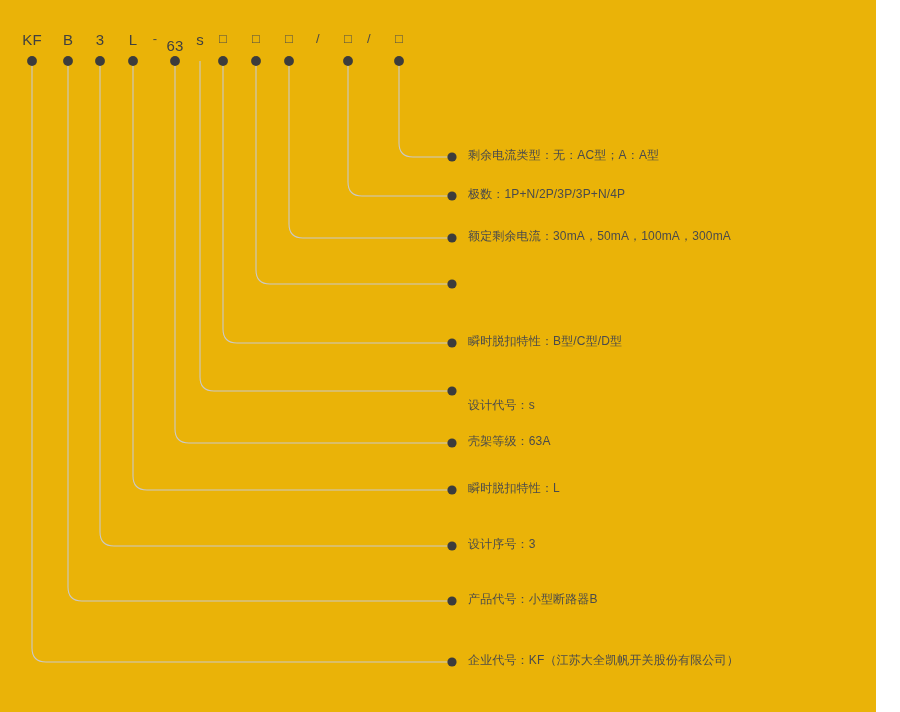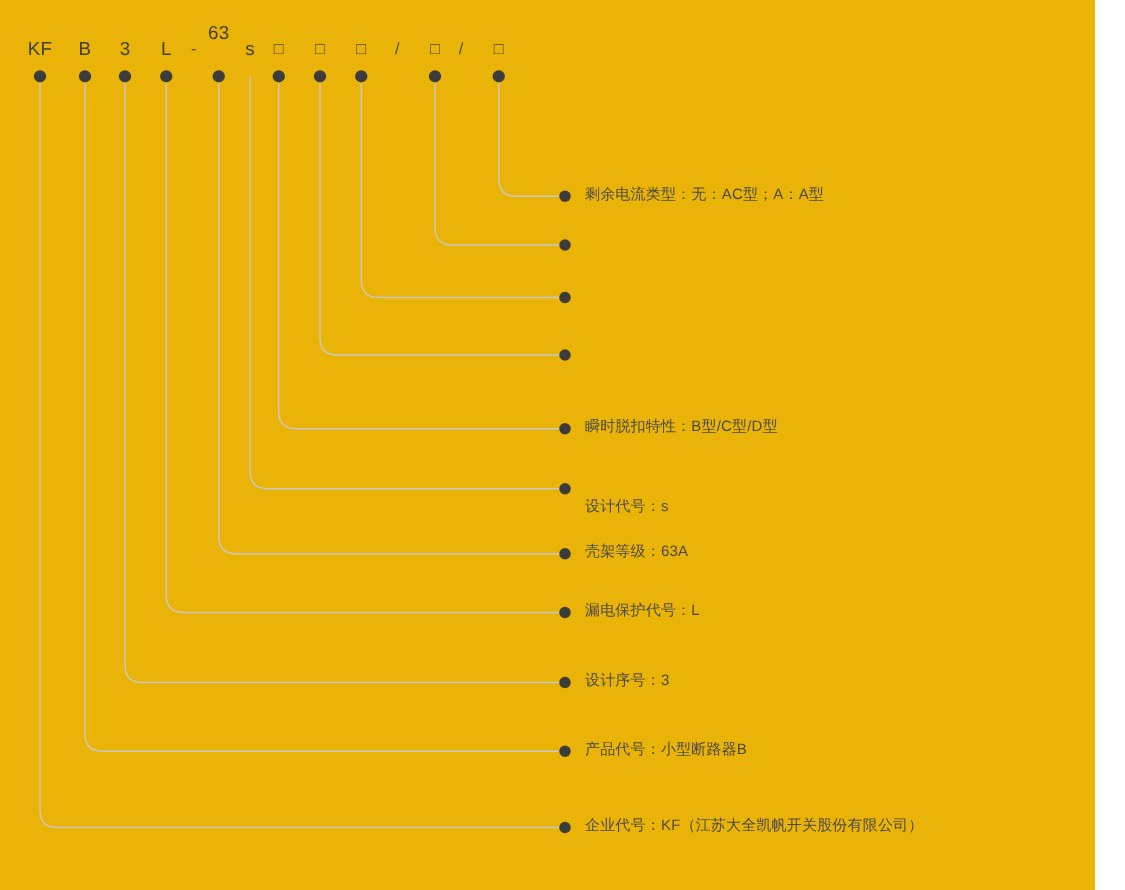--- a/index.html
+++ b/index.html
@@ -101,35 +101,37 @@
       <circle cx="348" cy="61" r="4.9" fill="#3c3c3c"></circle>
       <circle cx="399" cy="61" r="4.9" fill="#3c3c3c"></circle>
     </svg>
 
   <div class="code-layer" id="code-layer">
       <div class="code-token" style="left: 32px; top: 32px;">KF</div>
       <div class="code-token" style="left: 68px; top: 32px;">B</div>
       <div class="code-token" style="left: 100px; top: 32px;">3</div>
       <div class="code-token" style="left: 133px; top: 32px;">L</div>
       <div class="code-token sym" style="left: 155px; top: 32px;">-</div>
-      <div class="code-token" style="left: 175px; top: 19px; text-align: right;">63</div>
+      <div class="code-token" style="left: 175px; top: 38px; text-align: right;">63</div>
       <div class="code-token" style="left: 200px; top: 32px;">s</div>
       <div class="code-token sym" style="left: 223px; top: 32px;">□</div>
       <div class="code-token sym" style="left: 256px; top: 32px;">□</div>
       <div class="code-token sym" style="left: 289px; top: 32px;">□</div>
       <div class="code-token sym" style="left: 318px; top: 32px;">/</div>
       <div class="code-token sym" style="left: 348px; top: 32px;">□</div>
       <div class="code-token sym" style="left: 369px; top: 32px;">/</div>
       <div class="code-token sym" style="left: 399px; top: 32px;">□</div>
     </div>
 
   <div class="label-layer" id="label-layer">
       <div class="label-text" style="left: 468px; top: 146px;"><span>剩余电流类型：无：AC型；A：A型</span></div>
+      <div class="label-text" style="left: 468px; top: 185px;"><span>极数：1P+N/2P/3P/3P+N/4P</span></div>
+      <div class="label-text" style="left: 468px; top: 227px;"><span>额定剩余电流：30mA，50mA，100mA，300mA</span></div>
       <div class="label-text" style="left: 468px; top: 332px;"><span>瞬时脱扣特性：B型/C型/D型</span></div>
       <div class="label-text" style="left: 468px; top: 396px;"><span>设计代号：s</span></div>
       <div class="label-text" style="left: 468px; top: 432px;"><span>壳架等级：63A</span></div>
-      <div class="label-text" style="left: 468px; top: 479px;"><span>漏电保护代号：L</span></div>
+      <div class="label-text" style="left: 468px; top: 479px;"><span>瞬时脱扣特性：L</span></div>
       <div class="label-text" style="left: 468px; top: 535px;"><span>设计序号：3</span></div>
       <div class="label-text" style="left: 468px; top: 590px;"><span>产品代号：小型断路器B</span></div>
       <div class="label-text" style="left: 468px; top: 651px;"><span>企业代号：KF（江苏大全凯帆开关股份有限公司）</span></div>
     </div>
 
 </div>
 
 </body></html>

